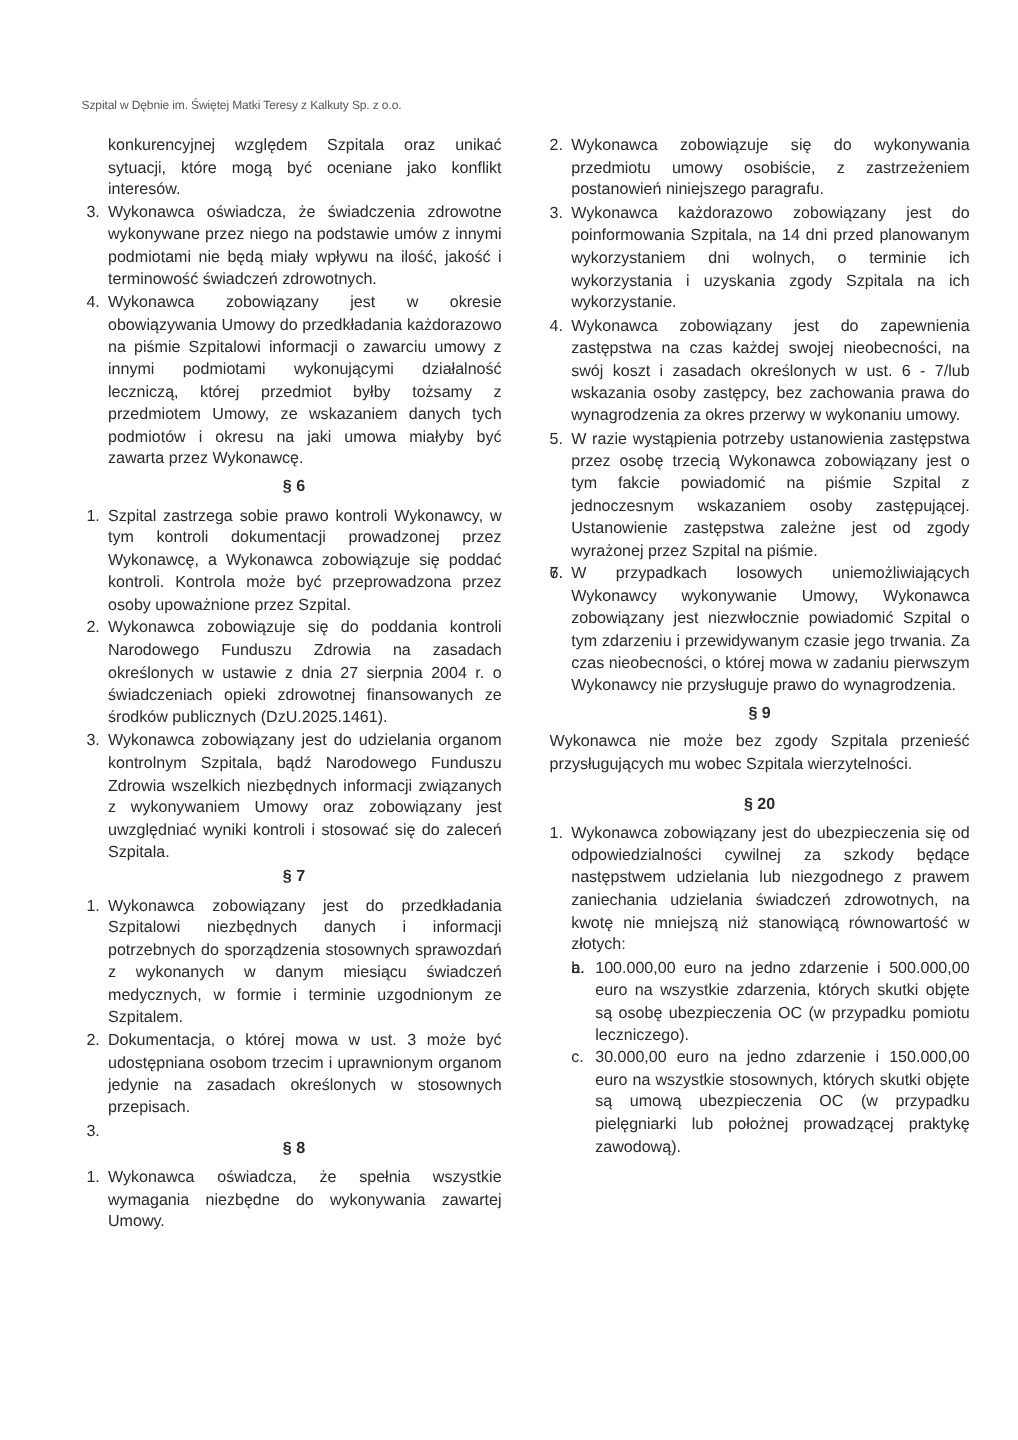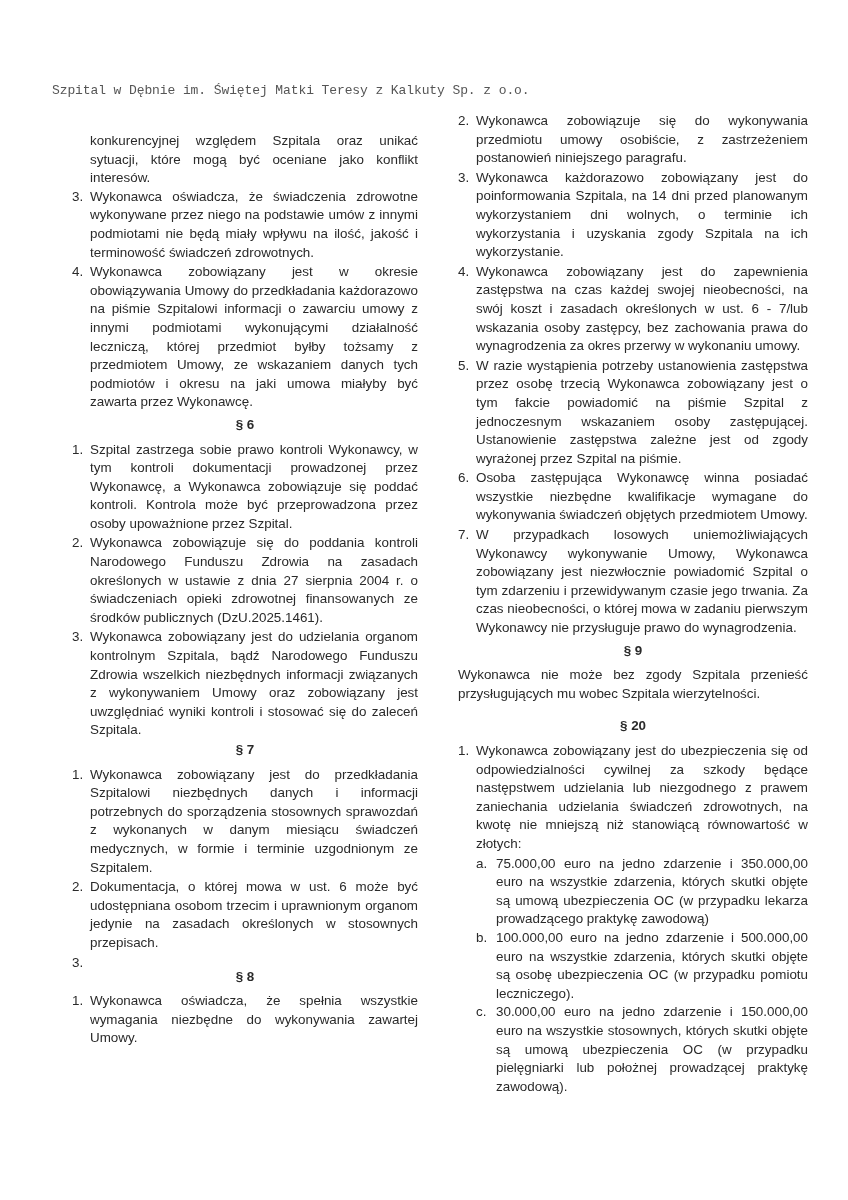--- a/index.html
+++ b/index.html
@@ -1,26 +1,26 @@
 <!DOCTYPE html>
 <html><head>
   <meta charset="utf-8">
   <style>
     html, body { margin: 0; padding: 0; background: #ffffff; }
     body {
       width: 848px; height: 1200px; position: relative; overflow: hidden;
       font-family: "Liberation Sans", sans-serif; color: #2a2a2a;
     }
     .page-header {
-      position: absolute; left: 52px; top: 83px;
-      font-family: Liberation Mono, monospace; font-size: 13px; color: #555;
+      position: absolute; left: 68px; top: 83px;
+      font-family: Liberation Sans, sans-serif; font-size: 10px; color: #555;
       letter-spacing: -0.1px;
     }
     .col { position: absolute; top: 112px; font-size: 13.4px; line-height: 18.6px; }
-    .col-left { left: 72px; width: 346px; margin-top: 20px; }
+    .col-left { left: 72px; width: 346px; }
     .col-right { left: 458px; width: 350px; }
     .item { position: relative; padding-left: 18px; text-align: justify; margin: 0 0 1px 0; }
     .item .num { position: absolute; left: 0; top: 0; }
     .cont { padding-left: 18px; text-align: justify; }
     .sub { position: relative; padding-left: 20px; text-align: justify; margin-left: 18px; }
     .sub .num { position: absolute; left: 0; top: 0; }
     .para-title { text-align: center; font-weight: bold; margin: 4px 0 6px 0; }
     .plain { text-align: justify; margin: 0 0 6px 0; }
     .gap { height: 10px; }
     .gap-s { height: 4px; }
@@ -56,21 +56,21 @@
     <span>Wykonawca zobowiązany jest do udzielania organom kontrolnym Szpitala, bądź Narodowego Funduszu Zdrowia wszelkich niezbędnych informacji związanych z wykonywaniem Umowy oraz zobowiązany jest uwzględniać wyniki kontroli i stosować się do zaleceń Szpitala.</span>
   </div>
 
   <div class="para-title" style="margin-top:0">§ 7</div>
   <div class="item">
     <span class="num">1.</span>
     <span>Wykonawca zobowiązany jest do przedkładania Szpitalowi niezbędnych danych i informacji potrzebnych do sporządzenia stosownych sprawozdań z wykonanych w danym miesiącu świadczeń medycznych, w formie i terminie uzgodnionym ze Szpitalem.</span>
   </div>
   <div class="item">
     <span class="num">2.</span>
-    <span>Dokumentacja, o której mowa w ust. 6 może być udostępniana osobom trzecim i uprawnionym organom jedynie na zasadach określonych w stosownych przepisach.</span>
+    <span>Dokumentacja, o której mowa w ust. 3 może być udostępniana osobom trzecim i uprawnionym organom jedynie na zasadach określonych w stosownych przepisach.</span>
   </div>
   <div class="item">
     <span class="num">3.</span>
   </div>
 
   <div class="gap"></div>
   <div class="para-title">§ 8</div>
   <div class="item">
     <span class="num">1.</span>
     <span>Wykonawca oświadcza, że spełnia wszystkie wymagania niezbędne do wykonywania zawartej Umowy.</span>
@@ -89,39 +89,37 @@
   <div class="item">
     <span class="num">4.</span>
     <span>Wykonawca zobowiązany jest do zapewnienia zastępstwa na czas każdej swojej nieobecności, na swój koszt i zasadach określonych w ust. 6 - 7/lub wskazania osoby zastępcy, bez zachowania prawa do wynagrodzenia za okres przerwy w wykonaniu umowy.</span>
   </div>
   <div class="item">
     <span class="num">5.</span>
     <span>W razie wystąpienia potrzeby ustanowienia zastępstwa przez osobę trzecią Wykonawca zobowiązany jest o tym fakcie powiadomić na piśmie Szpital z jednoczesnym wskazaniem osoby zastępującej. Ustanowienie zastępstwa zależne jest od zgody wyrażonej przez Szpital na piśmie.</span>
   </div>
   <div class="item">
     <span class="num">6.</span>
-    <span>Osoba zastępująca Wykonawcę winna posiadać wszystkie niezbędne kwalifikacje wymagane do wykonywania świadczeń objętych przedmiotem Umowy.</span>
   </div>
   <div class="item">
     <span class="num">7.</span>
     <span>W przypadkach losowych uniemożliwiających Wykonawcy wykonywanie Umowy, Wykonawca zobowiązany jest niezwłocznie powiadomić Szpital o tym zdarzeniu i przewidywanym czasie jego trwania. Za czas nieobecności, o której mowa w zadaniu pierwszym Wykonawcy nie przysługuje prawo do wynagrodzenia.</span>
   </div>
 
   <div class="para-title">§ 9</div>
   <div class="plain">Wykonawca nie może bez zgody Szpitala przenieść przysługujących mu wobec Szpitala wierzytelności.</div>
 
   <div class="gap-s"></div>
   <div class="para-title">§ 20</div>
   <div class="item">
     <span class="num">1.</span>
     <span>Wykonawca zobowiązany jest do ubezpieczenia się od odpowiedzialności cywilnej za szkody będące następstwem udzielania lub niezgodnego z prawem zaniechania udzielania świadczeń zdrowotnych, na kwotę nie mniejszą niż stanowiącą równowartość w złotych:</span>
   </div>
   <div class="sub">
     <span class="num">a.</span>
-    <span>75.000,00 euro na jedno zdarzenie i 350.000,00 euro na wszystkie zdarzenia, których skutki objęte są umową ubezpieczenia OC (w przypadku lekarza prowadzącego praktykę zawodową)</span>
   </div>
   <div class="sub">
     <span class="num">b.</span>
     <span>100.000,00 euro na jedno zdarzenie i 500.000,00 euro na wszystkie zdarzenia, których skutki objęte są osobę ubezpieczenia OC (w przypadku pomiotu leczniczego).</span>
   </div>
   <div class="sub">
     <span class="num">c.</span>
     <span>30.000,00 euro na jedno zdarzenie i 150.000,00 euro na wszystkie stosownych, których skutki objęte są umową ubezpieczenia OC (w przypadku pielęgniarki lub położnej prowadzącej praktykę zawodową).</span>
   </div>
 </div>

